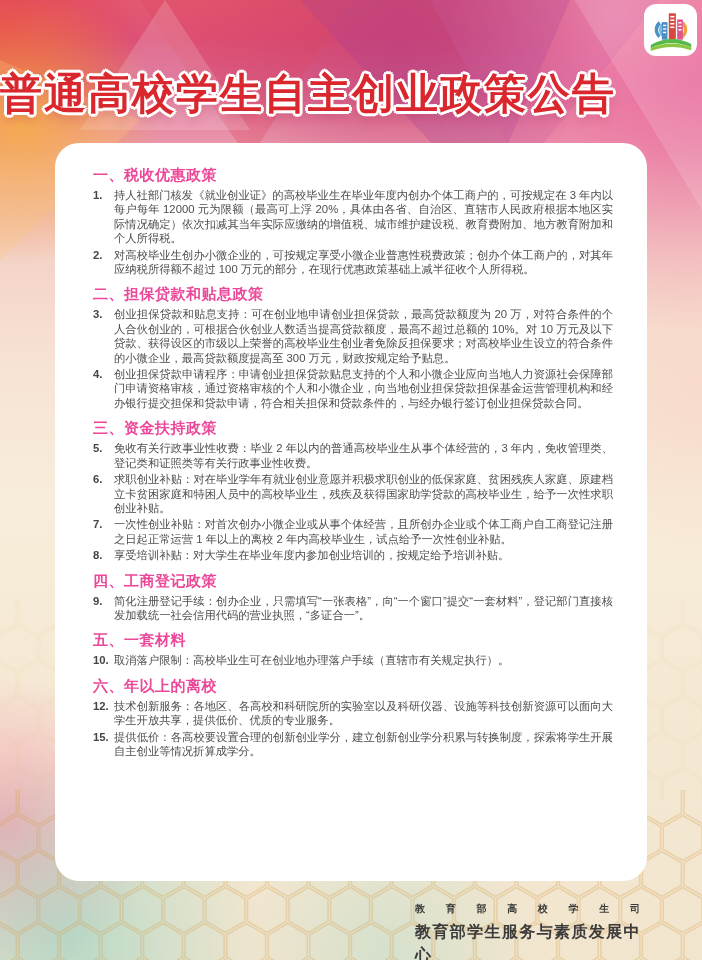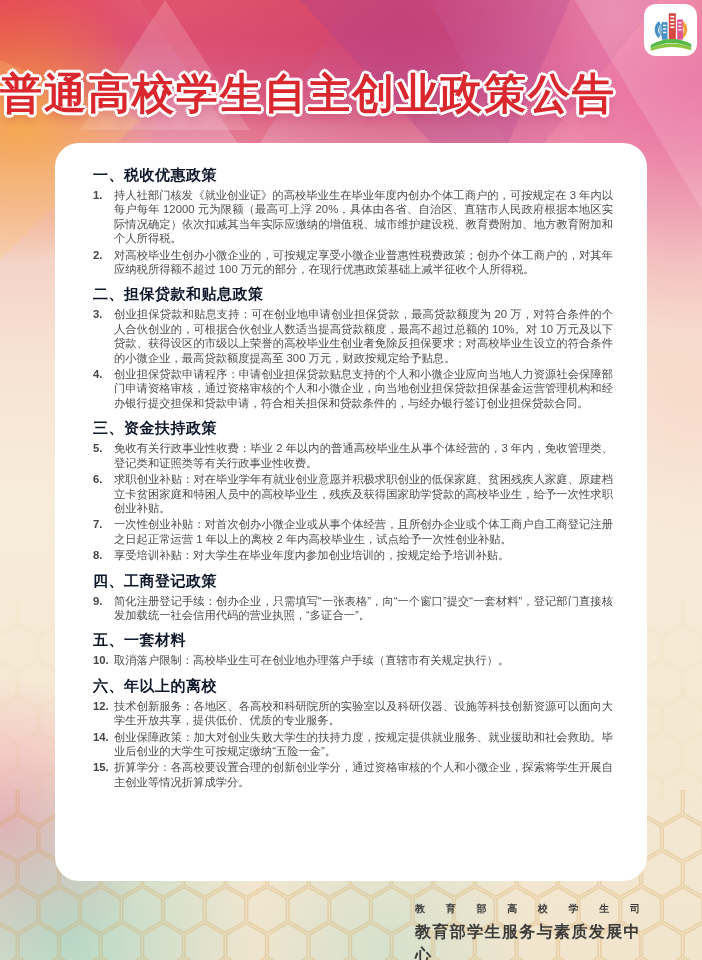--- a/index.html
+++ b/index.html
@@ -58,21 +58,21 @@
   }
 
   .content-card {
     position: absolute; left: 55px; top: 143px; width: 592px; height: 738px;
     background: #ffffff; border-radius: 24px;
     padding: 14px 34px 10px 38px;
     overflow: hidden;
   }
   .section { margin-bottom: 2px; }
   .section-heading {
-    color: #0f172a; font-size: 15px; font-weight: 800;
+    color: #ec4899; font-size: 15px; font-weight: 800;
     line-height: 19px; margin: 8px 0 4px 0; letter-spacing: .5px;
   }
   ol.items { list-style: none; }
   .policy-item { display: flex; margin-bottom: 2px; }
   .item-num {
     flex: none; min-width: 17px; margin-right: 4px;
     font-size: 11.3px; font-weight: 700; color: #454545;
     line-height: 14.4px; text-align: left;
   }
   .item-text {
@@ -459,31 +459,27 @@
           </li>
         </ol>
       </div>
       <div class="section">
         <div class="section-heading">六、年以上的离校</div>
         <ol class="items">
           <li class="policy-item">
             <span class="item-num">12.</span>
             <span class="item-text">技术创新服务：各地区、各高校和科研院所的实验室以及科研仪器、设施等科技创新资源可以面向大学生开放共享，提供低价、优质的专业服务。</span>
           </li>
-          <li class="policy-item">
-            <span class="item-num">14.</span>
-            <span class="item-text">创业保障政策：加大对创业失败大学生的扶持力度，按规定提供就业服务、就业援助和社会救助。毕业后创业的大学生可按规定缴纳“五险一金”。</span>
-          </li>
         </ol>
       </div>
       <div class="section">
         <ol class="items">
           <li class="policy-item">
             <span class="item-num">15.</span>
-            <span class="item-text">折算学分：各高校要设置合理的创新创业学分，通过资格审核的个人和小微企业，探索将学生开展自主创业等情况折算成学分。</span>
+            <span class="item-text">提供低价：各高校要设置合理的创新创业学分，建立创新创业学分积累与转换制度，探索将学生开展自主创业等情况折算成学分。</span>
           </li>
         </ol>
       </div>
     </div>
 </div>
 
 <div class="footer-sign">
   <div class="footer-line1">教育部高校学生司</div>
   <div class="footer-line2">教育部学生服务与素质发展中心</div>
 </div>

